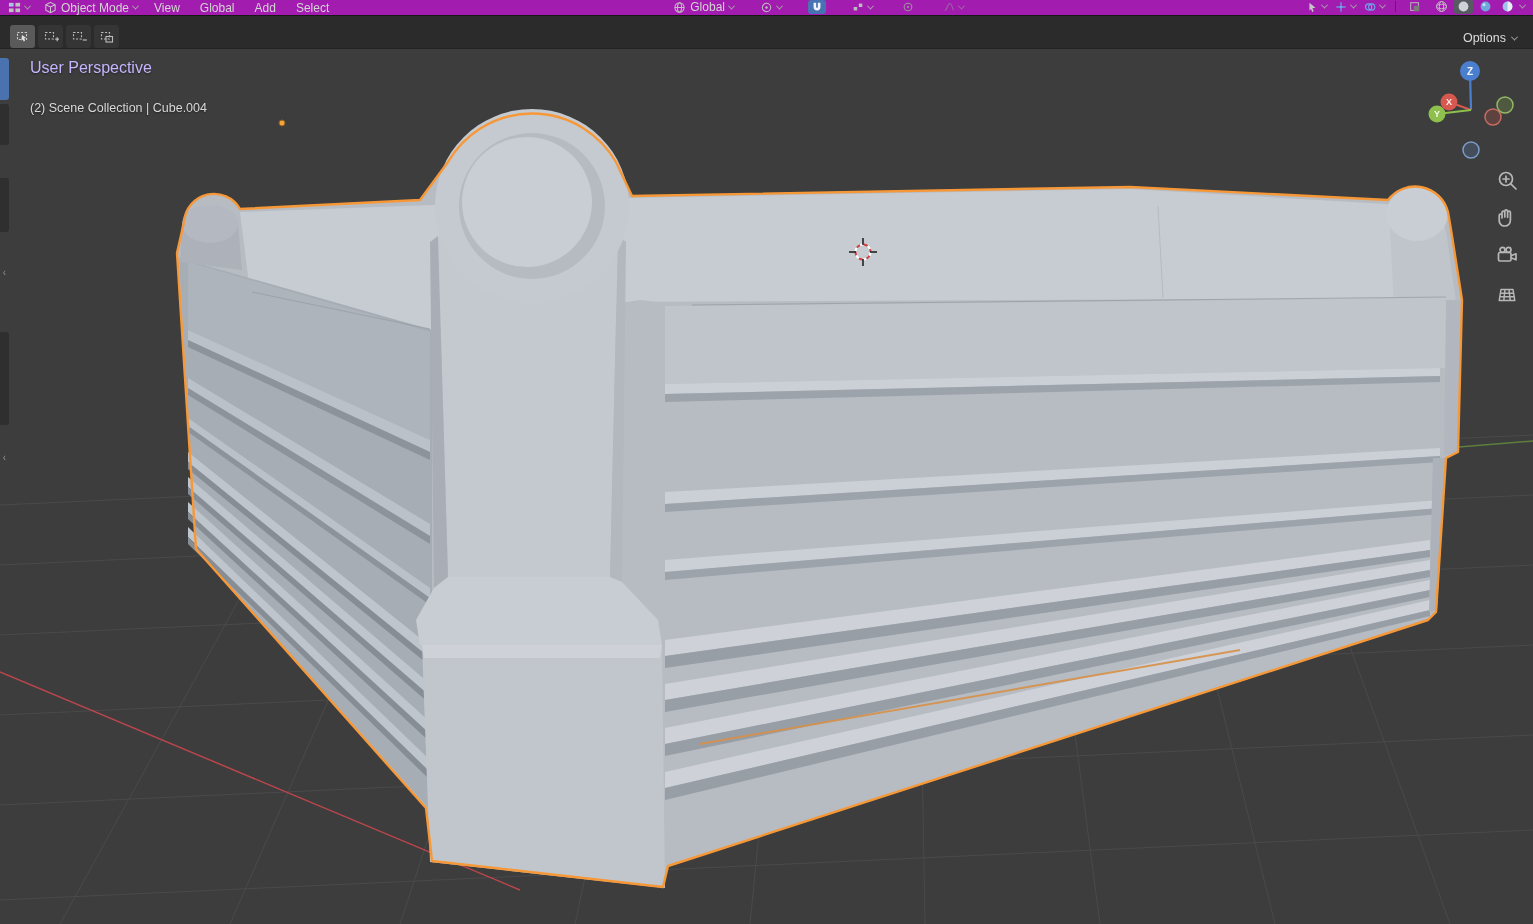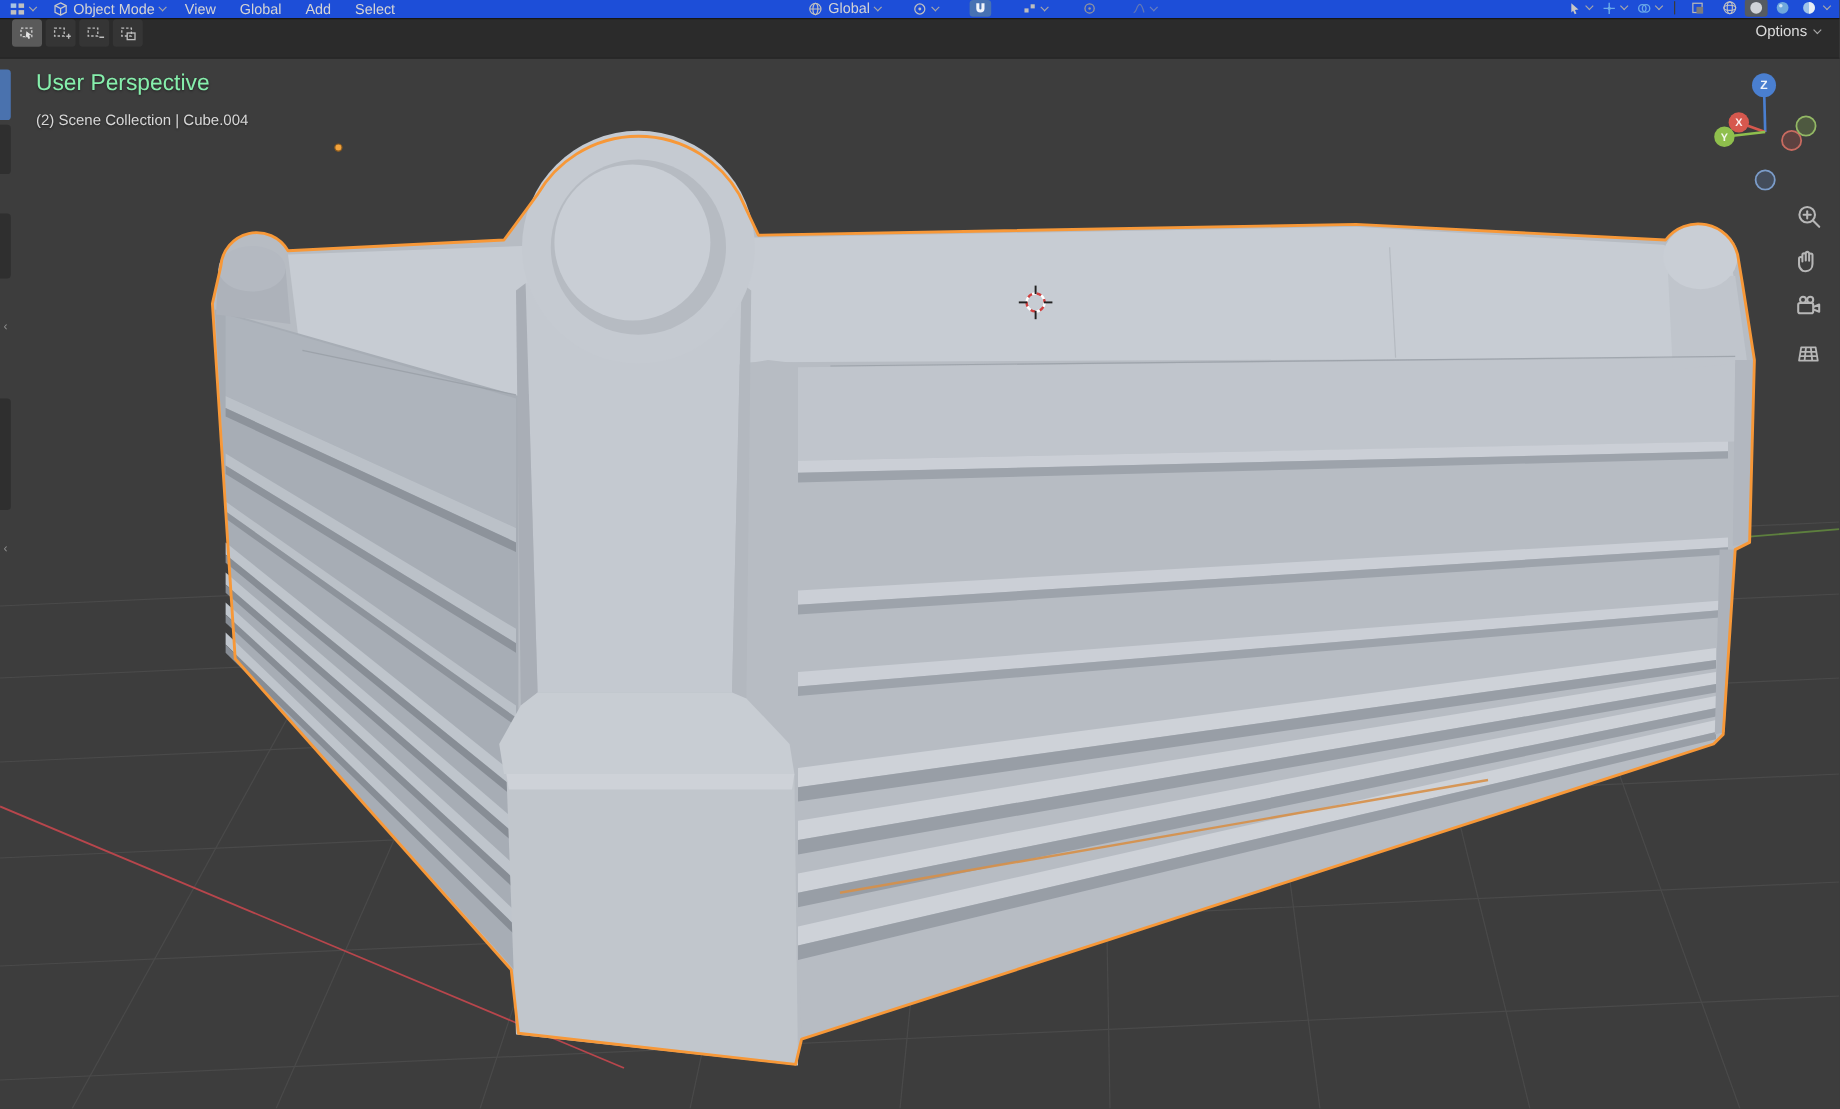--- a/index.html
+++ b/index.html
@@ -1,51 +1,51 @@
 <!DOCTYPE html>
 <html><head>
 <meta charset="utf-8">
 <style>
   *{box-sizing:border-box;margin:0;padding:0}
   html,body{width:1533px;height:924px;overflow:hidden}
   body{background:#3d3d3d;font-family:"Liberation Sans","DejaVu Sans",sans-serif;user-select:none}
 
   
-  .topbar{height:15px;background:#1d4ed8;display:flex;align-items:flex-end;justify-content:space-between;
+  .topbar{height:15px;background:#a21caf;display:flex;align-items:flex-end;justify-content:space-between;
           padding:0 8px 1px;color:#d4d4d4;font-size:12px;line-height:12px;white-space:nowrap}
   .tb-group{display:flex;align-items:center;gap:14px}
   .tb-center{gap:26px}
   .tb-right{gap:8px}
   .dropdown{display:flex;align-items:center;gap:4px;cursor:default}
   .menu-item{padding:0 2px;cursor:default}
   .caret{width:5px;height:5px;border-right:1.4px solid #a8a8a8;border-bottom:1.4px solid #a8a8a8;
          transform:rotate(45deg) translate(-1px,-1px);display:inline-block}
   .ticon{display:inline-flex;align-items:center}
   .togglebtn{display:inline-flex;align-items:center;justify-content:center;padding:1px 3px;border-radius:3px}
   .togglebtn.active{background:#4772b3}
   .vsep{width:1px;height:11px;background:#3b3b3b;margin:0 2px}
   .shading{display:flex;align-items:center;gap:3px}
   .shadebtn{display:inline-flex;padding:1px 3px;border-radius:3px}
   .shadebtn.active{background:#565b61}
 
   
   .toolrow{height:34px;background:#2b2b2b;border-top:1px solid #171717;border-bottom:1px solid #232323;
-           display:flex;align-items:flex-start;padding:0 10px}
+           display:flex;align-items:flex-end;padding:0 10px}
   .sel-group{display:flex;gap:3px}
   .selbtn{width:25px;height:23px;background:#353535;border:none;border-radius:3px;
           display:flex;align-items:center;justify-content:center;padding:0}
   .selbtn.active{background:#5a5a5a}
   .options{margin-left:auto;display:flex;align-items:center;gap:6px;color:#dcdcdc;font-size:12.5px;padding:3px 6px;border-radius:3px}
 
   
   .viewport{position:relative;width:1533px;height:875px;background:#3d3d3d;overflow:hidden}
   .scene{position:absolute;inset:0;display:block}
   .vp-text{position:absolute;left:30px;top:10px;pointer-events:none}
-  .vp-line1{font-size:19px;color:#86efac;text-shadow:0 1px 2px rgba(0,0,0,.45)}
-  .vp-line2{font-size:12.5px;color:#d8d8d8;margin-top:12px;text-shadow:0 1px 2px rgba(0,0,0,.45)}
+  .vp-line1{font-size:16px;color:#c4b5fd;text-shadow:0 1px 2px rgba(0,0,0,.45)}
+  .vp-line2{font-size:12.5px;color:#d8d8d8;margin-top:24px;text-shadow:0 1px 2px rgba(0,0,0,.45)}
 
   .left-strip{position:absolute;left:0;top:0;width:9px;height:100%}
   .ls{position:absolute;left:0;width:9px;border-radius:0 3px 3px 0}
   .ls-blue{top:9px;height:42px;background:#4a72ae}
   .ls-g1{top:55px;height:41px;background:#2f2f2f}
   .ls-g2{top:129px;height:54px;background:#2f2f2f}
   .ls-g3{top:283px;height:93px;background:#2f2f2f}
   .ls-arrow{position:absolute;left:0;width:9px;color:#909090;font-size:10px;line-height:10px;text-align:center}
 
   .gizmo{position:absolute;left:1421px;top:10px}

